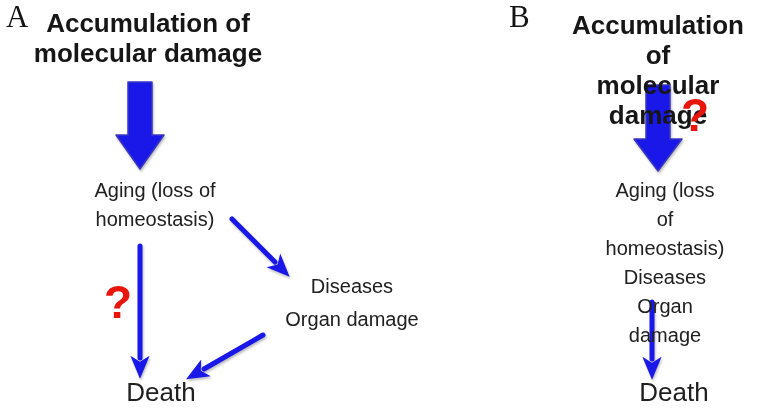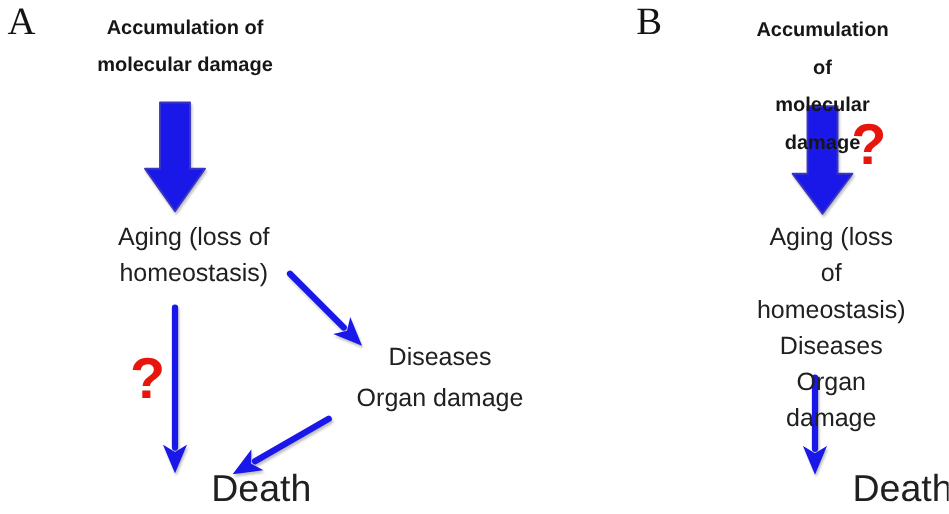--- a/index.html
+++ b/index.html
@@ -18,25 +18,25 @@
     font-size: 31px;
     line-height: 34px;
     color: #141414;
   }
   .txt {
     position: absolute;
     text-align: center;
     white-space: pre-line;
     transform: translateX(-50%);
   }
-  .title   { font-weight: bold; font-size: 16px; line-height: 30px; color: #161616; }
+  .title   { font-weight: bold; font-size: 26px; line-height: 30px; color: #161616; }
   .body    { font-size: 20px; }
   .lh29    { line-height: 29px; }
   .lh33    { line-height: 33px; }
-  .death   { font-size: 30px; line-height: 30px; margin-left: 48px; }
+  .death   { font-size: 26px; line-height: 30px; }
   .qmark {
     position: absolute;
     font-weight: bold;
     font-size: 46px;
     line-height: 46px;
     color: var(--question-red, #e8150d);
   }
   svg.arrows {
     position: absolute;
     left: 0; top: 0;

